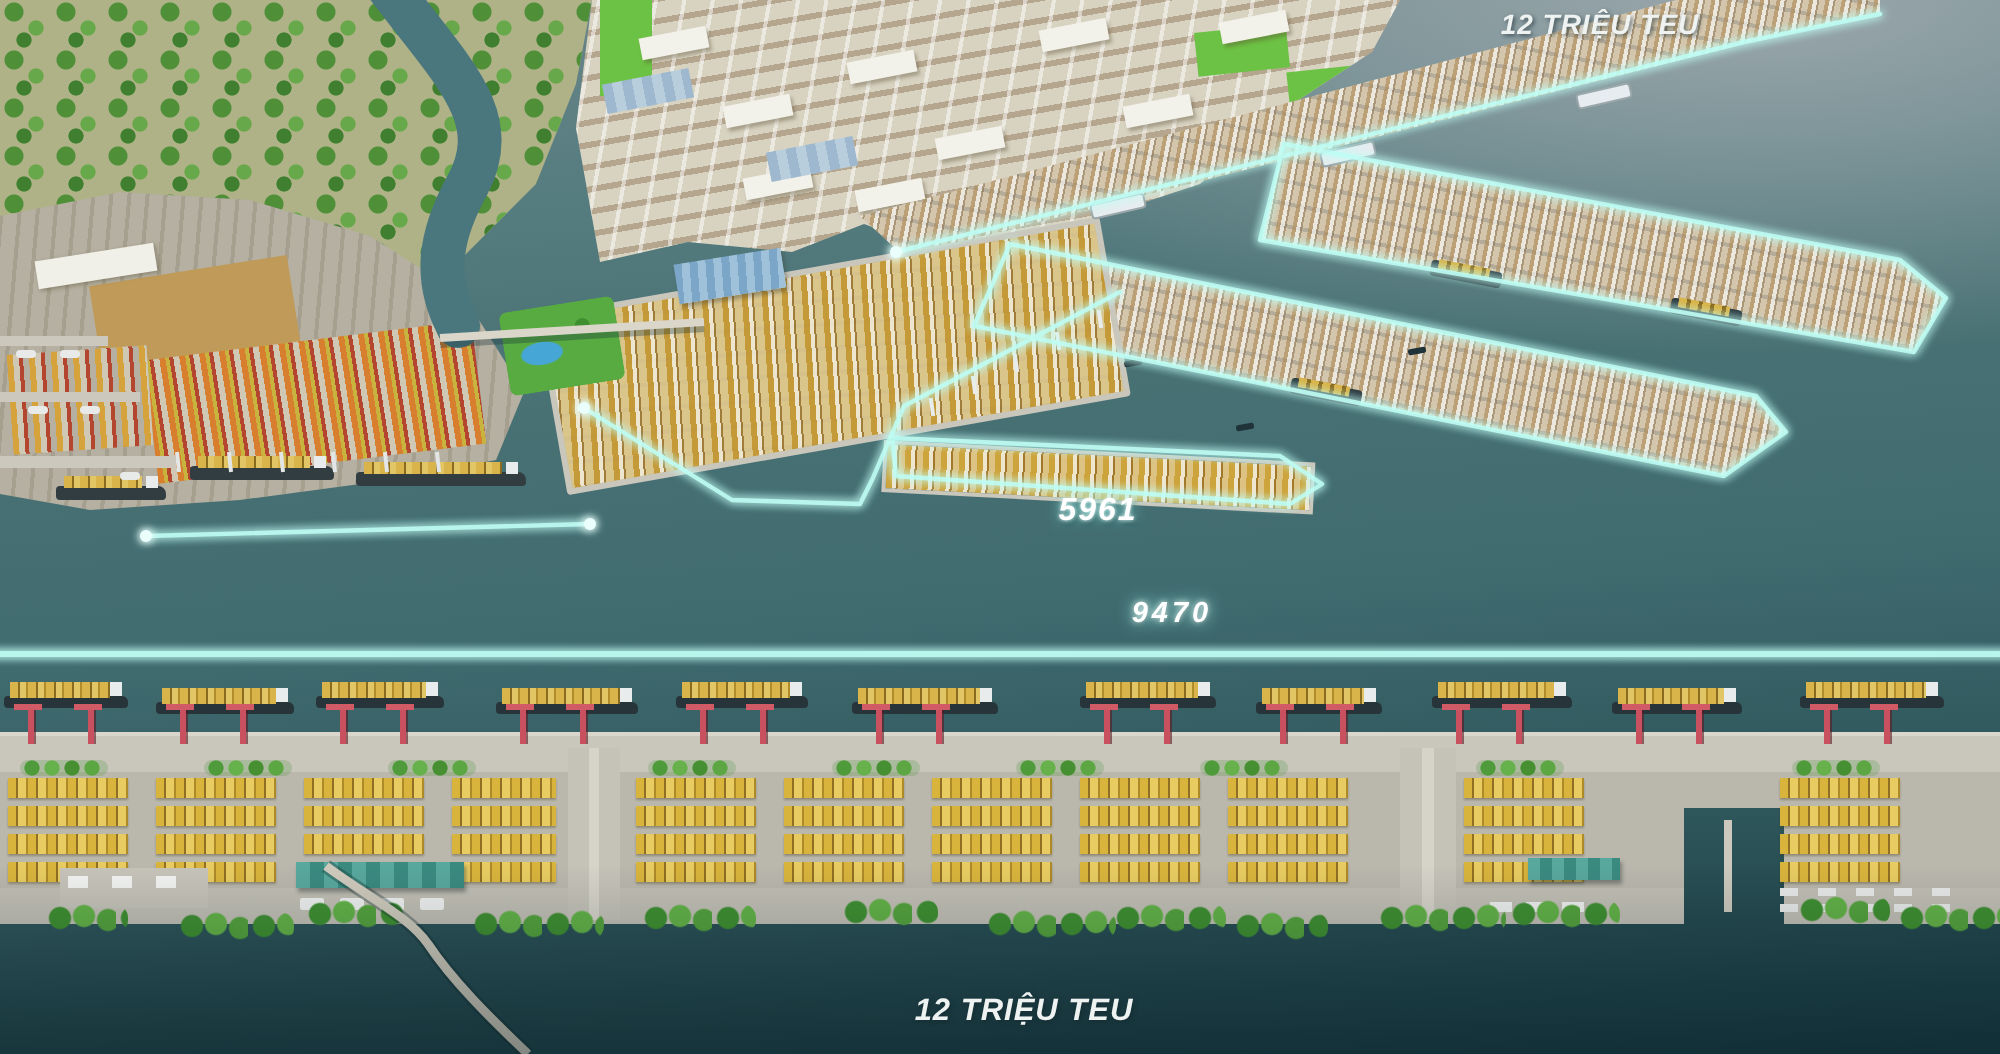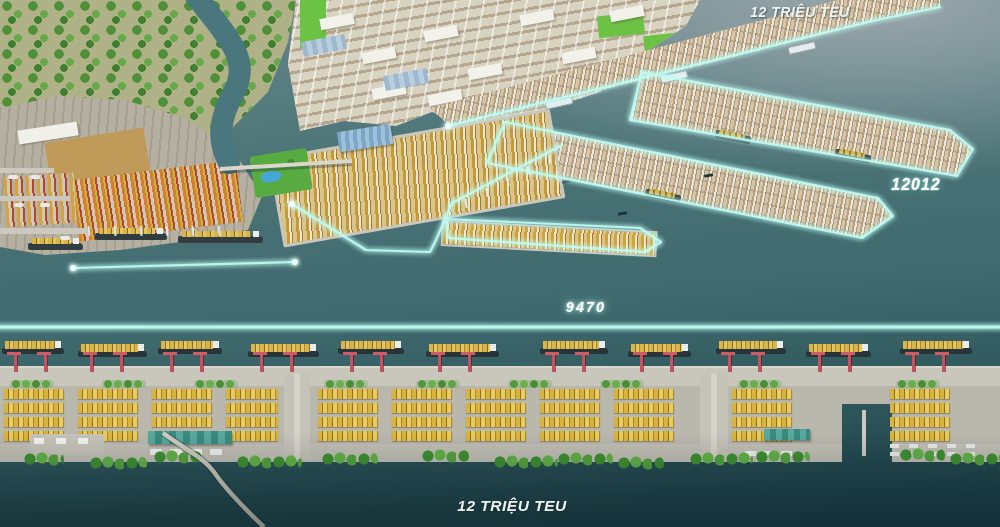--- a/index.html
+++ b/index.html
@@ -347,16 +347,16 @@
       <circle cx="73" cy="268" r="3"></circle>
       <circle cx="295" cy="262" r="3"></circle>
       <circle cx="292" cy="204" r="3"></circle>
       <circle cx="448" cy="126" r="3"></circle>
     </g>
   </svg>
 
   <div id="vignette" class="abs"></div>
 
   <div class="lbl teu" style="left:700px;top:4px;width:200px">12 TRIỆU TEU</div>
-  <div class="lbl dim" style="left:856px;top:176px;width:120px">12012</div>
+  <div class="lbl dim" style="left:489px;top:247px;width:120px">5961</div>
   <div class="lbl dim" id="lbl-7270" style="left:526px;top:299px;width:120px">9470</div>
   <div class="lbl teu" id="lbl-teu-bottom" style="left:392px;top:497px;width:240px">12 TRIỆU TEU</div>
 </div>
 
 </body></html>

